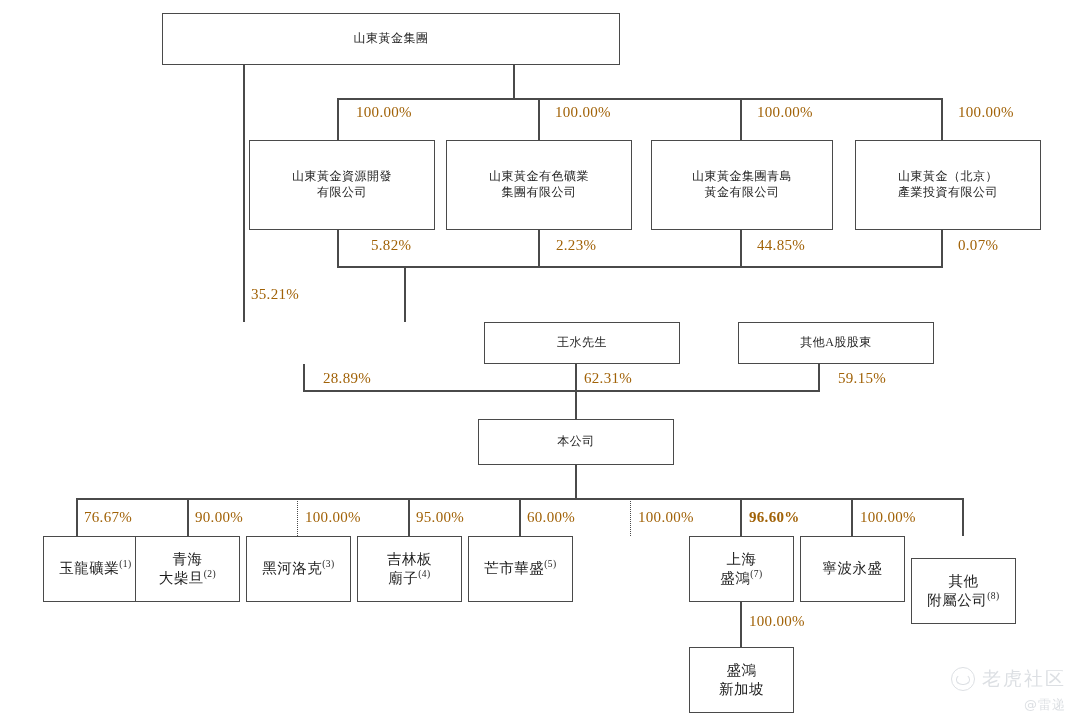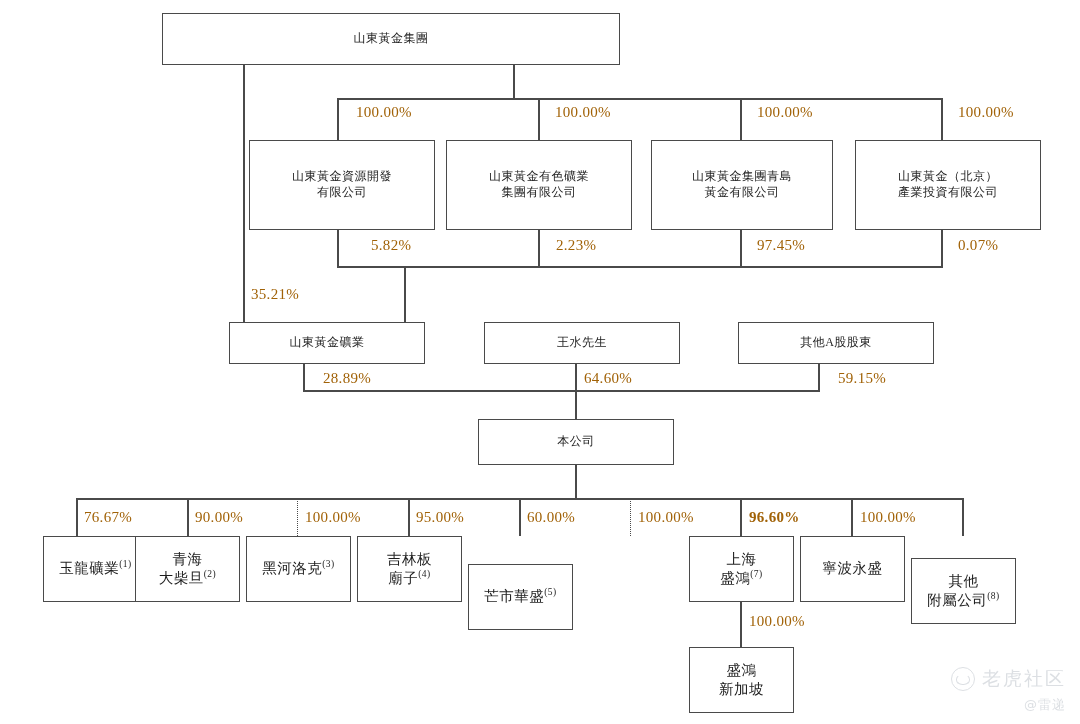--- a/index.html
+++ b/index.html
@@ -159,43 +159,40 @@
 產業投資有限公司</span>
   </div>
 
   <div class="ln v" style="left:337px; top:230px; height:37px;"></div>
   <div class="ln v" style="left:538px; top:230px; height:37px;"></div>
   <div class="ln v" style="left:740px; top:230px; height:37px;"></div>
   <div class="ln v" style="left:941px; top:230px; height:37px;"></div>
 
   <div class="pct" style="left:347px; top:237px;margin-left:24px;">5.82%</div>
   <div class="pct" style="left:556px; top:237px;">2.23%</div>
-  <div class="pct" style="left:757px; top:237px;">97.45%</div>
+  <div class="pct" style="left:757px; top:237px;">44.85%</div>
   <div class="pct" style="left:958px; top:237px;">0.07%</div>
 
   <div class="ln h" style="left:337px; top:266px; width:606px;"></div>
 
   <div class="ln v" style="left:404px; top:266px; height:56px;"></div>
 
-  <div class="node" style="left:229px; top:322px; width:196px; height:42px;">
-    <span class="node-label">山東黃金礦業</span>
-  </div>
   <div class="node" style="left:484px; top:322px; width:196px; height:42px;">
     <span class="node-label">王水先生</span>
   </div>
   <div class="node" style="left:738px; top:322px; width:196px; height:42px;">
     <span class="node-label">其他A股股東</span>
   </div>
 
   <div class="ln v" style="left:303px; top:364px; width:1.6px; height:27px;"></div>
   <div class="ln v" style="left:575px; top:364px; width:1.6px; height:55px;"></div>
   <div class="ln v" style="left:818px; top:364px; width:1.6px; height:27px;"></div>
 
   <div class="pct" style="left:323px; top:370px;">28.89%</div>
-  <div class="pct" style="left:584px; top:370px;">64.60%</div>
+  <div class="pct" style="left:584px; top:370px;">62.31%</div>
   <div class="pct" style="left:838px; top:370px;">59.15%</div>
 
   <div class="ln h" style="left:303px; top:390px; width:517px;"></div>
 
   <div class="node" style="left:478px; top:419px; width:196px; height:46px;">
     <span class="node-label">本公司</span>
   </div>
 
   <div class="ln v" style="left:575px; top:465px; height:34px;"></div>
   <div class="ln h" style="left:76px; top:498px; width:887px;"></div>
@@ -226,21 +223,21 @@
     <span class="node-label"><span>青海
 大柴旦</span><span class="sup">(2)</span></span>
   </div>
   <div class="node small" style="left:246px; top:536px; width:105px; height:66px;">
     <span class="node-label"><span>黑河洛克</span><span class="sup">(3)</span></span>
   </div>
   <div class="node small" style="left:357px; top:536px; width:105px; height:66px;">
     <span class="node-label"><span>吉林板
 廟子</span><span class="sup">(4)</span></span>
   </div>
-  <div class="node small" style="left:468px; top:536px; width:105px; height:66px;margin-top:28px;">
+  <div class="node small" style="left:468px; top:536px; width:105px; height:66px;">
     <span class="node-label"><span>芒市華盛</span><span class="sup">(5)</span></span>
   </div>
   <div class="node small" style="left:689px; top:536px; width:105px; height:66px;">
     <span class="node-label"><span>上海
 盛鴻</span><span class="sup">(7)</span></span>
   </div>
   <div class="node small" style="left:800px; top:536px; width:105px; height:66px;">
     <span class="node-label"><span>寧波永盛</span><span class="sup"></span></span>
   </div>
   <div class="node small" style="left:911px; top:536px; width:105px; height:66px;margin-top:22px;">

